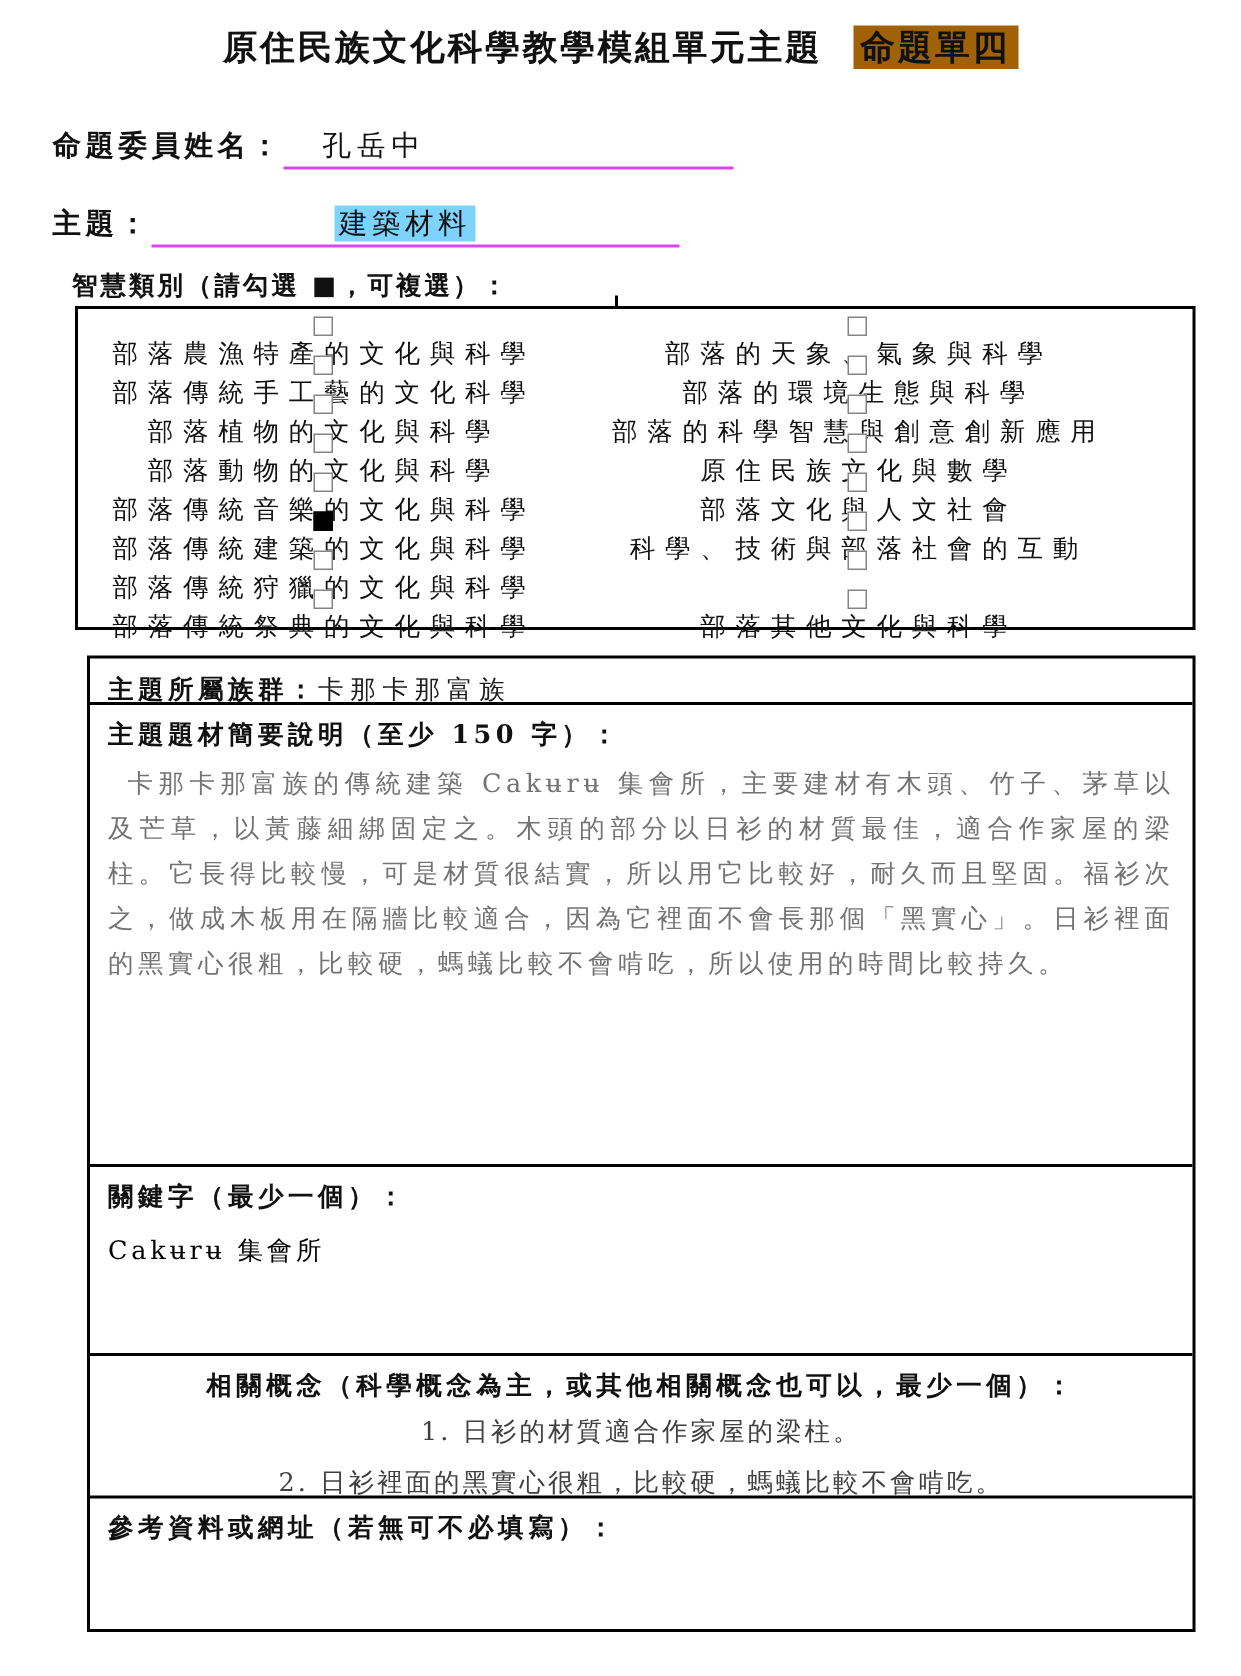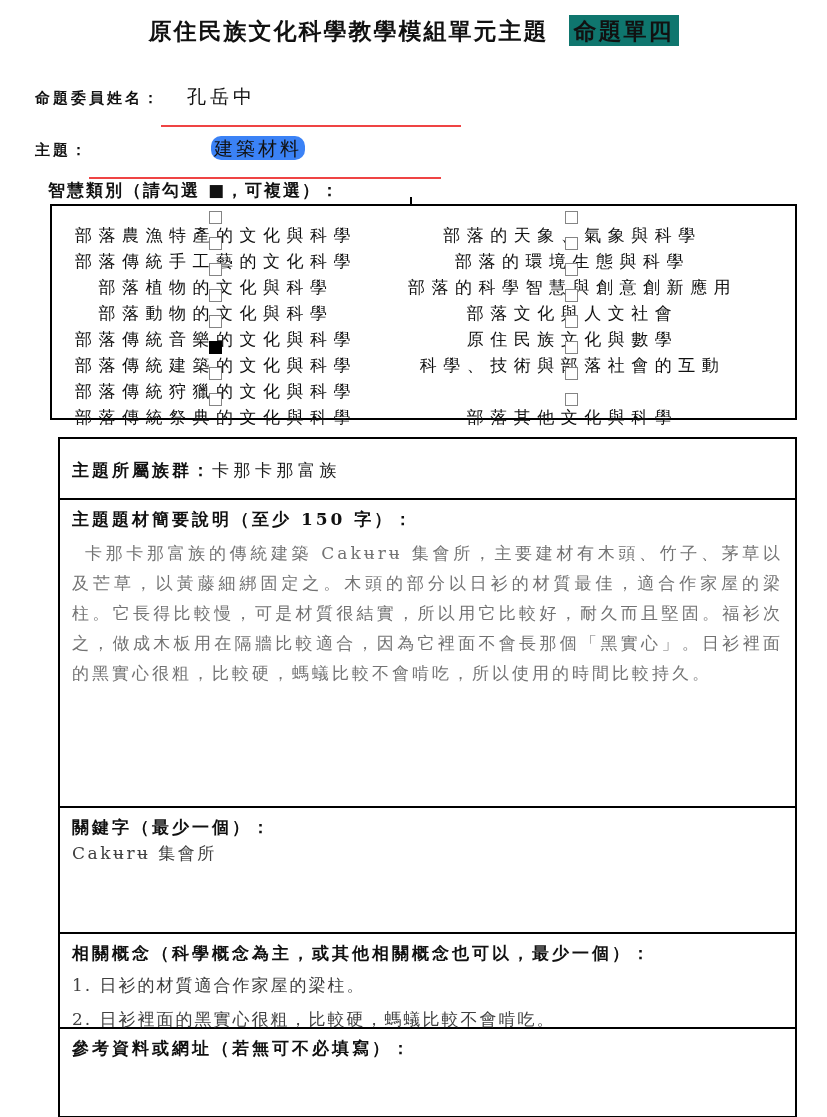--- a/index.html
+++ b/index.html
@@ -19,25 +19,25 @@
     text-align:center; font-size:23px; font-weight:bold; letter-spacing:2px;
     white-space:nowrap;
   }
   .title-gap { display:inline-block; width:20px; }
   .hl-yellow { padding:2px 5px; }
 
   
   .field { position:absolute; left:35px; white-space:nowrap; }
   .field-committee { top:84px; }
   .field-topic { top:136px; }
-  .flabel { font-weight:bold; font-size:15px; letter-spacing:3px; }
+  .flabel { font-weight:bold; font-size:19px; letter-spacing:3px; }
   .u-line {
-    display:inline-block; border-bottom:2px solid #ef4444;
+    display:inline-block; border-bottom:2px solid #d946ef;
     font-weight:normal; font-size:19px;
-    padding-bottom:15px; vertical-align:baseline;
+    padding-bottom:1px; vertical-align:baseline;
     box-sizing:border-box;
   }
   .committee-line { width:300px; padding-left:26px; }
   .topic-line    { width:352px; padding-left:122px; }
   .hl-blue { padding:1px 3px; letter-spacing:3px; }
 
   
   .wisdom-label {
     position:absolute; left:48px; top:179px;
     font-weight:bold; font-size:17px; letter-spacing:2px;
@@ -60,49 +60,49 @@
   .cb-label { font-size:17px; letter-spacing:6.5px; white-space:nowrap; }
 
   
   .main-table {
     position:absolute; left:58px; top:437px; width:739px;
     border:2px solid #000; box-sizing:border-box;
     background:#fff;
   }
   .row { box-sizing:border-box; padding:8px 12px; border-top:2px solid #000; }
   .row:first-child { border-top:none; }
-  .row-group    { height:59px; padding-top:20px; }
+  .row-group    { height:29px; padding-top:9px; }
   .row-desc     { height:308px; }
   .row-keywords { height:126px; }
-  .row-concepts { height:95px; }
+  .row-concepts { height:95px;text-align:center; }
   .row-refs     { height:89px; }
   .tlabel { font-weight:bold; font-size:17px; letter-spacing:3px; }
   .tvalue { font-size:17px; letter-spacing:4.5px; font-weight:normal; color:#1c1c1c; }
   .para {
     margin-top:7px; font-size:17px; line-height:30px;
     letter-spacing:3px; text-align:justify; text-indent:13px; color:#737373;
   }
-  .kw { margin-top:3px; font-size:17px; letter-spacing:2.5px; color:#404040; }
+  .kw { margin-top:13px; font-size:17px; letter-spacing:2.5px; color:#000000; }
   .concept { margin-top:7px; font-size:17px; line-height:27px; letter-spacing:2px; color:#404040; }
 </style>
 </head>
 <body>
 
 <div class="page">
 
   <div class="title">
-    <span>原住民族文化科學教學模組單元主題</span><span class="title-gap"></span><span class="hl-yellow" style="background: #0f766e;">命題單四</span>
+    <span>原住民族文化科學教學模組單元主題</span><span class="title-gap"></span><span class="hl-yellow" style="background: #a16207; font-family: Liberation Serif, serif;">命題單四</span>
   </div>
 
   <div class="field field-committee">
     <span class="flabel">命題委員姓名：</span><span class="u-line committee-line"><span style="letter-spacing:4px;">孔岳中</span></span>
   </div>
 
   <div class="field field-topic">
-    <span class="flabel">主題：</span><span class="u-line topic-line"><span class="hl-blue" style="background: #3b82f6; border-radius: 10px;">建築材料</span></span>
+    <span class="flabel">主題：</span><span class="u-line topic-line"><span class="hl-blue" style="background: #7dd3fc;">建築材料</span></span>
   </div>
 
   <div class="wisdom-label">智慧類別（請勾選 ■，可複選）：</div>
   <div class="stray-tick"></div>
 
   <div class="checkbox-box">
     <div class="cb-col cb-left">
       <div class="cb-item">
           <span class="cb"></span>
           <span class="cb-label">部落農漁特產的文化與科學</span>
@@ -144,25 +144,25 @@
       <div class="cb-item">
           <span class="cb"></span>
           <span class="cb-label">部落的環境生態與科學</span>
         </div>
       <div class="cb-item">
           <span class="cb"></span>
           <span class="cb-label">部落的科學智慧與創意創新應用</span>
         </div>
       <div class="cb-item">
           <span class="cb"></span>
-          <span class="cb-label">部落文化與人文社會</span>
+          <span class="cb-label">原住民族文化與數學</span>
         </div>
       <div class="cb-item">
           <span class="cb"></span>
-          <span class="cb-label">原住民族文化與數學</span>
+          <span class="cb-label">部落文化與人文社會</span>
         </div>
       <div class="cb-item">
           <span class="cb"></span>
           <span class="cb-label">科學、技術與部落社會的互動</span>
         </div>
       <div class="cb-item">
           <span class="cb"></span>
         </div>
       <div class="cb-item">
           <span class="cb"></span>

